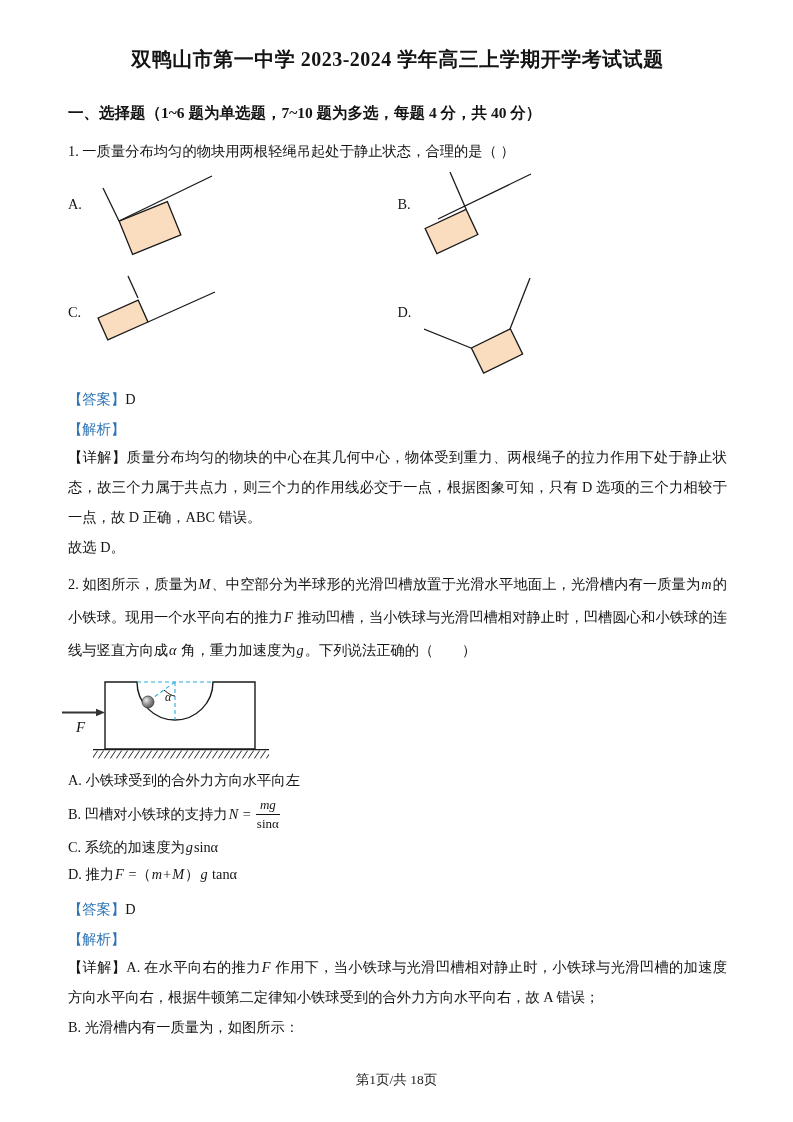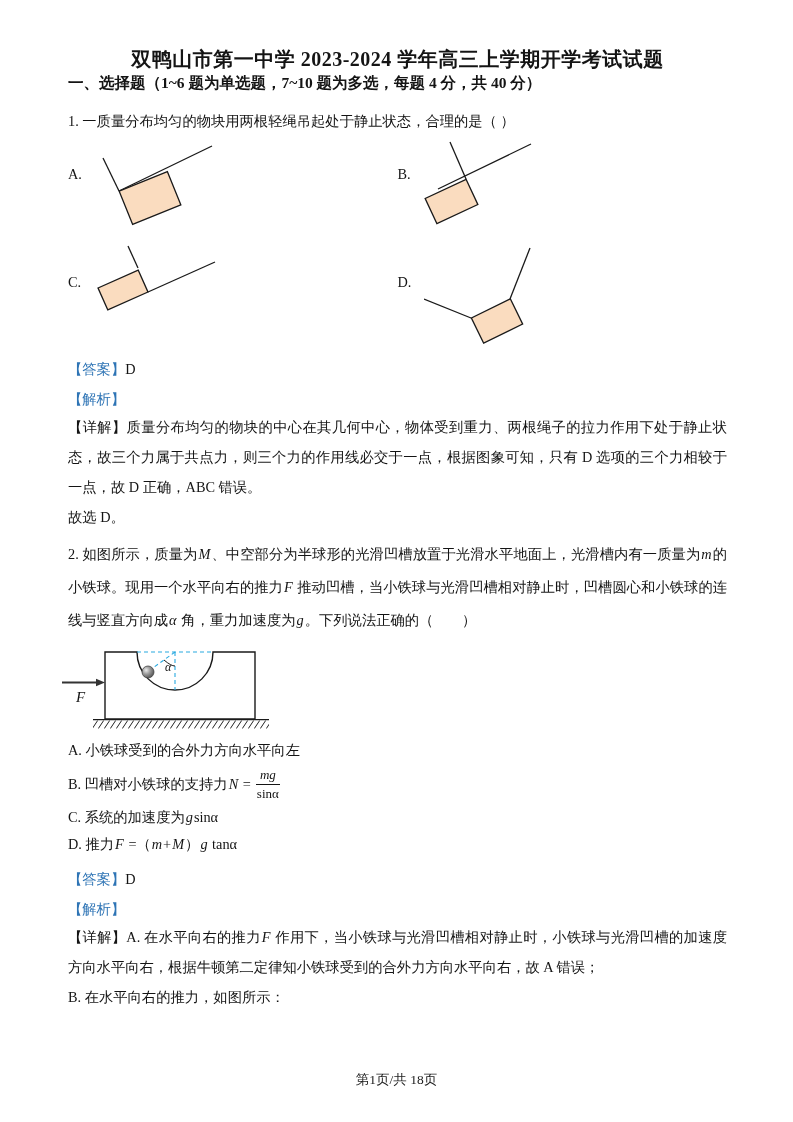--- a/index.html
+++ b/index.html
@@ -2,21 +2,21 @@
 <html><head>
 <meta charset="utf-8">
 <style>
   html,body{margin:0;padding:0;background:#fff;}
   .page{
     position:relative;width:793px;height:1122px;background:#fff;overflow:hidden;
     font-family:"Liberation Serif","DejaVu Serif",serif;color:#141414;
   }
   .content{padding:46px 66px 0 68px;}
   .doc-title{font-size:20px;font-weight:bold;text-align:center;margin:0;letter-spacing:.5px;}
-  .section-heading{font-size:15.5px;font-weight:bold;}
+  .section-heading{font-size:15.5px;font-weight:bold;margin-top:30px;}
   .stem{font-size:14.3px;margin-top:16px;line-height:22px;}
   .rich{text-align:justify;}
   .var{font-style:italic;padding:0 1px;}
   .fig-grid{margin-top:4px;}
   .fig-row{display:flex;}
   .fig-cell{width:50%;display:flex;align-items:flex-start;}
   .fig-label{font-size:14.3px;width:26px;flex:0 0 26px;}
   .fig-label.r1{margin-top:30px;}
   .fig-label.r2{margin-top:38px;}
   .ans-line{font-size:14.3px;line-height:26px;margin-top:8px;}
@@ -148,18 +148,18 @@
 
     <div class="ans-line">
       <span class="blue">【答案】</span><span>D</span>
     </div>
     <div class="ans-line tight">
       <span class="blue">【解析】</span>
     </div>
     <div class="q2-detail">
       <span>【详解】</span><span><span>A. 在水平向右的推力</span><span class="var">F</span><span> 作用下，当小铁球与光滑凹槽相对静止时，小铁球与光滑凹槽的加速度方向水平向右，根据牛顿第二定律知小铁球受到的合外力方向水平向右，故 A 错误；</span></span>
     </div>
-    <div class="detail-b">B. 在水平向右的推力，如图所示：</div>
+    <div class="detail-b">B. 光滑槽内有一质量为，如图所示：</div>
 
   </div>
 
   <div class="page-footer">第1页/共 18页</div>
 </div>
 
 </body></html>

